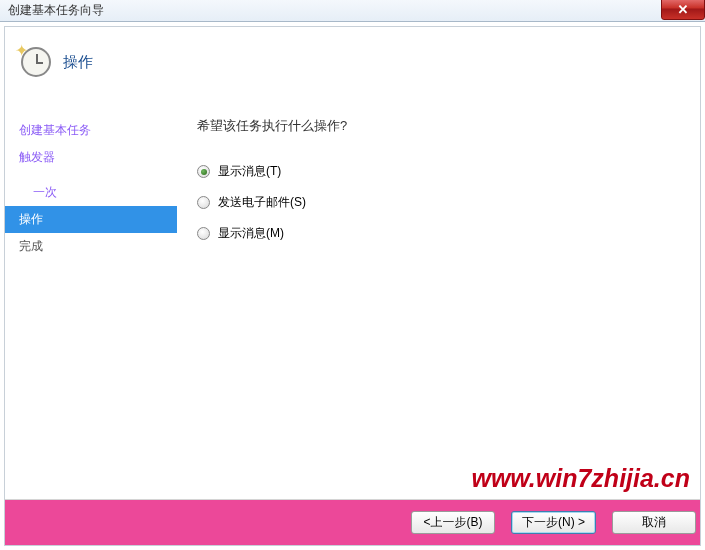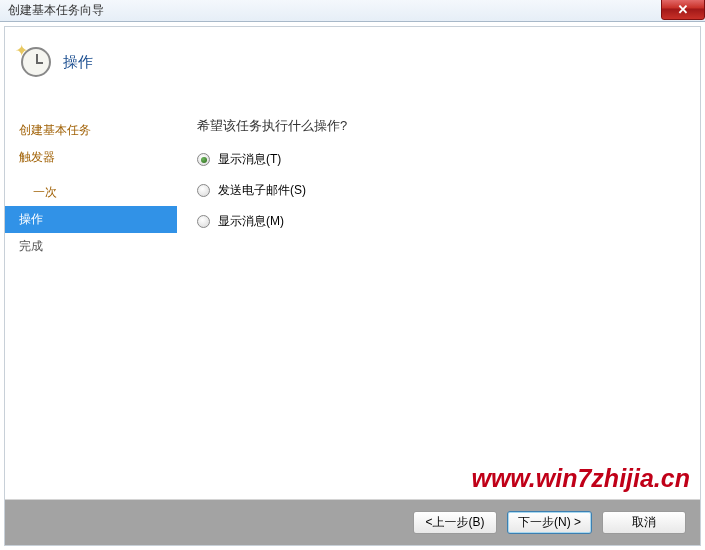--- a/index.html
+++ b/index.html
@@ -86,34 +86,34 @@
       display: flex;
       position: absolute;
       top: 88px; left: 0; right: 0; bottom: 48px;
     }
     .sidebar {
       width: 172px;
       padding-top: 2px;
     }
     .sidebar-item {
       padding: 5px 10px 5px 14px;
-      color: #a16207;
+      color: #8b5cf6;
       cursor: pointer;
     }
     .sidebar-item.indent { padding-left: 28px; margin-top: 8px; }
     .sidebar-item.selected {
       background: #3192e7;
       color: #fff;
     }
     .sidebar-item.disabled { color: #555; cursor: default; }
     .main {
       flex: 1;
       padding: 2px 20px 0 20px;
     }
-    .prompt { margin-bottom: 16px; color: #333; font-size: 13px;}
+    .prompt { margin-bottom: 28px; color: #333; font-size: 13px;}
     .radio-row {
       display: flex; align-items: center;
       margin-bottom: 14px;
       cursor: pointer;
     }
     .radio {
       width: 13px; height: 13px;
       border: 1px solid #888;
       border-radius: 50%;
       margin-right: 8px;
@@ -123,27 +123,27 @@
     .radio.checked::after {
       content: '';
       width: 6px; height: 6px;
       background: radial-gradient(circle at 35% 35%, #6fb860, #2a6818);
       border-radius: 50%;
     }
     .footer {
       position: absolute;
       bottom: 0; left: 0; right: 0;
       height: 46px;
-      background: #a3a3a3;
+      background: #ec4899;
       border-top: 1px solid #d4d4d4;
       display: flex;
       align-items: center;
       justify-content: flex-end;
-      padding-right: 14px;
-      gap: 10px;
+      padding-right: 4px;
+      gap: 16px;
     }
     .btn {
       min-width: 84px; height: 23px;
       background: linear-gradient(to bottom, #fff, #e8e8e8);
       border: 1px solid #9a9a9a;
       border-radius: 3px;
       font-size: 12px;
       cursor: pointer;
       padding: 0 10px;
     }

